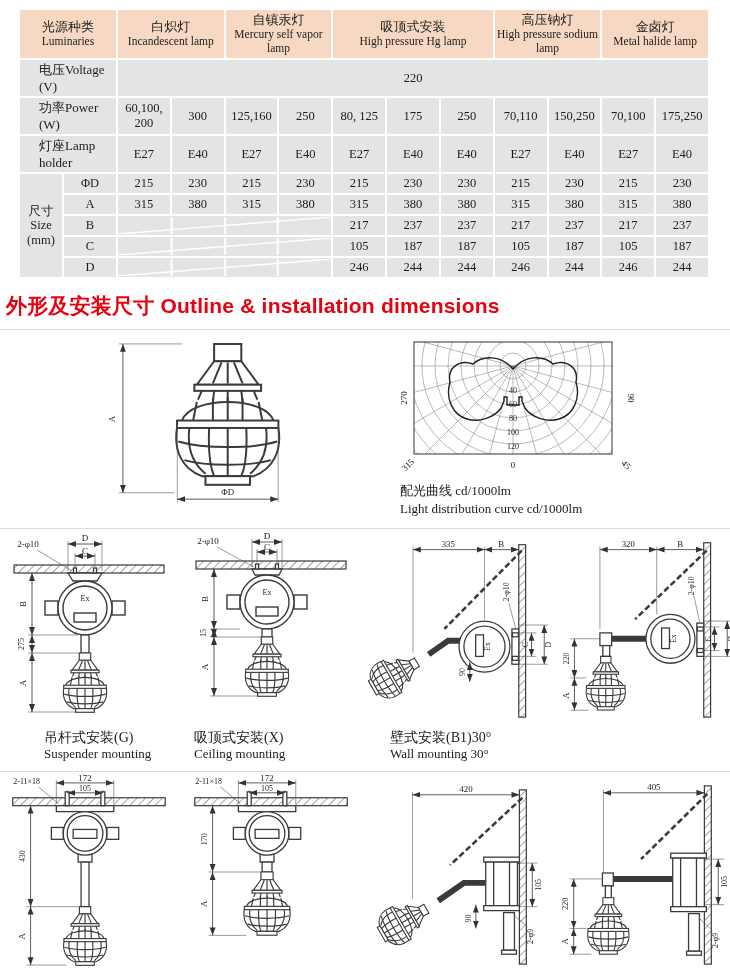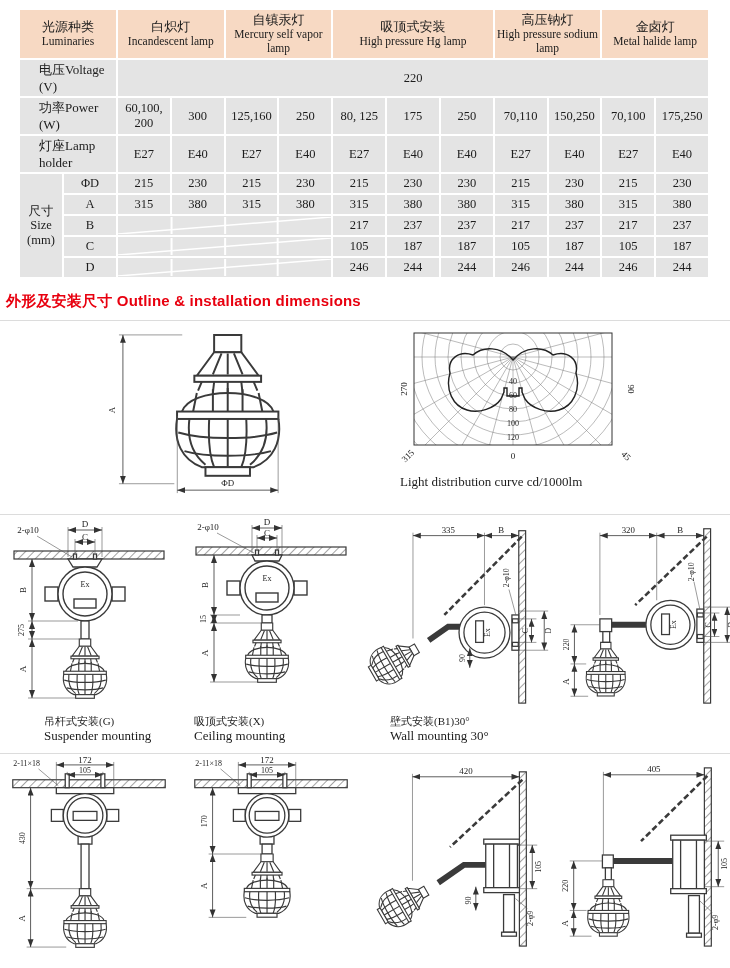--- a/index.html
+++ b/index.html
@@ -13,30 +13,30 @@
   table.spec td.hd{background:#f7d9c3;height:44px;font-size:12.5px;line-height:1.2;padding:2px 1px;}
   table.spec td.hd .zh{font-size:13px;}
   table.spec td.hd .en{font-size:11.5px;}
   table.spec td.lbl{text-align:left;padding-left:19px;font-size:13px;}
   td.r-voltage{height:22px;} td.r-power{height:30px;margin-top:44px;} td.r-holder{height:24px;}
   td.r-size{height:17px;}
   td.sizelbl{font-size:12.5px;line-height:1.15;}
   td.na{padding:0;} td.na svg{display:block;width:100%;height:100%;}
   
   .sec-title{margin:13px 0 5px 6px;font-family:"Liberation Sans",sans-serif;
-             font-weight:bold;font-size:15px;color:#e8000f;letter-spacing:.2px;}
+             font-weight:bold;font-size:21px;color:#e8000f;letter-spacing:.2px;}
   .rule{border:none;border-top:1px solid #dcdcdc;margin:9px 0 0 0;}
   
   .outline-row{display:flex;align-items:flex-start;padding:6px 0 2px 78px;gap:72px;}
   .curve-cap{font-size:13px;line-height:1.35;margin-top:2px;}
   .mounts{display:flex;padding-top:2px;}
   .fig{width:182px;flex:0 0 auto;}
   .fig.w190{width:183px;}
   .cap{line-height:1.22;margin-top:2px;}
-  .cap .zh{font-size:11px;} .cap .en{font-size:13px;}
+  .cap .zh{font-size:14px;} .cap .en{font-size:13px;}
   .pl44{padding-left:44px;} .pl12{padding-left:12px;} .pl26{padding-left:26px;} .pl42{padding-left:42px;}
   svg text{font-family:"Liberation Serif",serif;font-size:9px;fill:#1c1c1c;}
   svg text.sm{font-size:8px;}
   .part{fill:#fff;stroke:#3a3a3a;stroke-width:1.3;}
   .ln{fill:none;stroke:#3a3a3a;stroke-width:1.3;}
   .dim{stroke:#333;stroke-width:.8;fill:none;}
   .ext{stroke:#555;stroke-width:.6;fill:none;}
   .thick{stroke:#3a3a3a;stroke-width:6;fill:none;}
   .chain{stroke:#3a3a3a;stroke-width:2.6;stroke-dasharray:6 3;fill:none;}
   .hatchrect{fill:url(#hatch);stroke:#3a3a3a;stroke-width:1.2;}
@@ -289,20 +289,21 @@
       <text class="sm" text-anchor="middle" x="113" y="85">80</text>
       <text class="sm" text-anchor="middle" x="113" y="99">100</text>
       <text class="sm" text-anchor="middle" x="113" y="113">120</text>
       <text text-anchor="middle" transform="rotate(-90 7 62)" x="7" y="62">270</text>
       <text text-anchor="middle" transform="rotate(90 228 62)" x="228" y="62">90</text>
       <text text-anchor="middle" transform="rotate(-45 10 131)" x="10" y="131">315</text>
       <text text-anchor="middle" x="113" y="132">0</text>
       <text text-anchor="middle" transform="rotate(45 224 131)" x="224" y="131">45</text>
     </svg>
     <div class="curve-cap">
+      <div>配光曲线  cd/1000lm</div>
       <div>Light distribution curve cd/1000lm</div>
     </div>
   </div>
 </div>
 <hr class="rule">
 
 <div class="mounts">
 
   <div class="fig">
     <svg width="178" height="192" viewBox="0 0 178 192">

